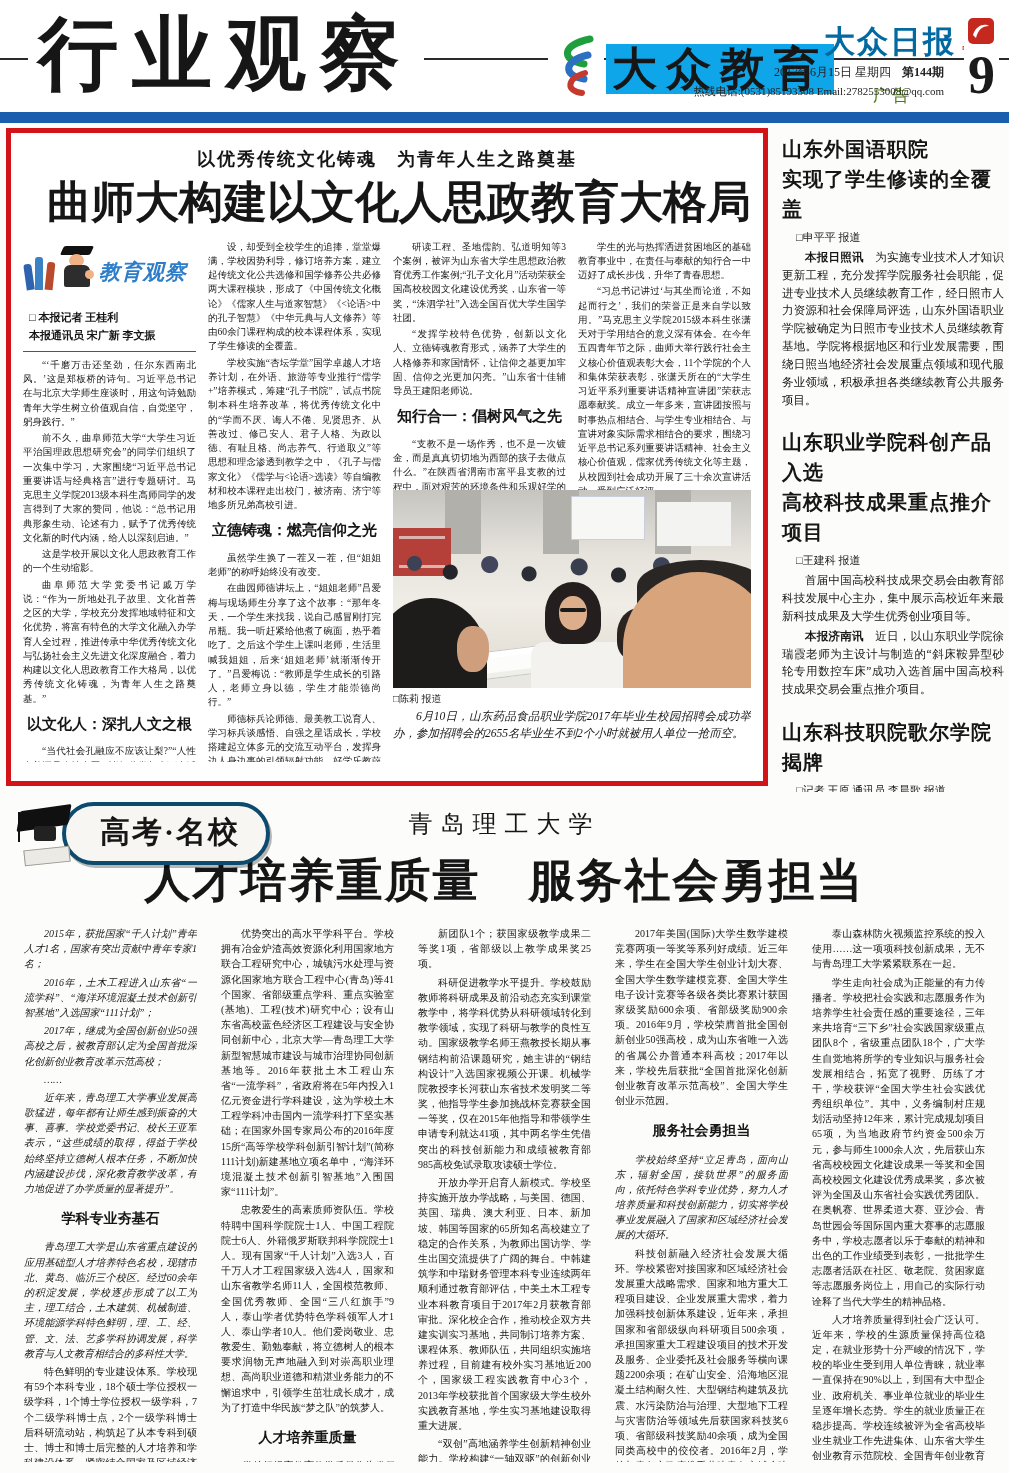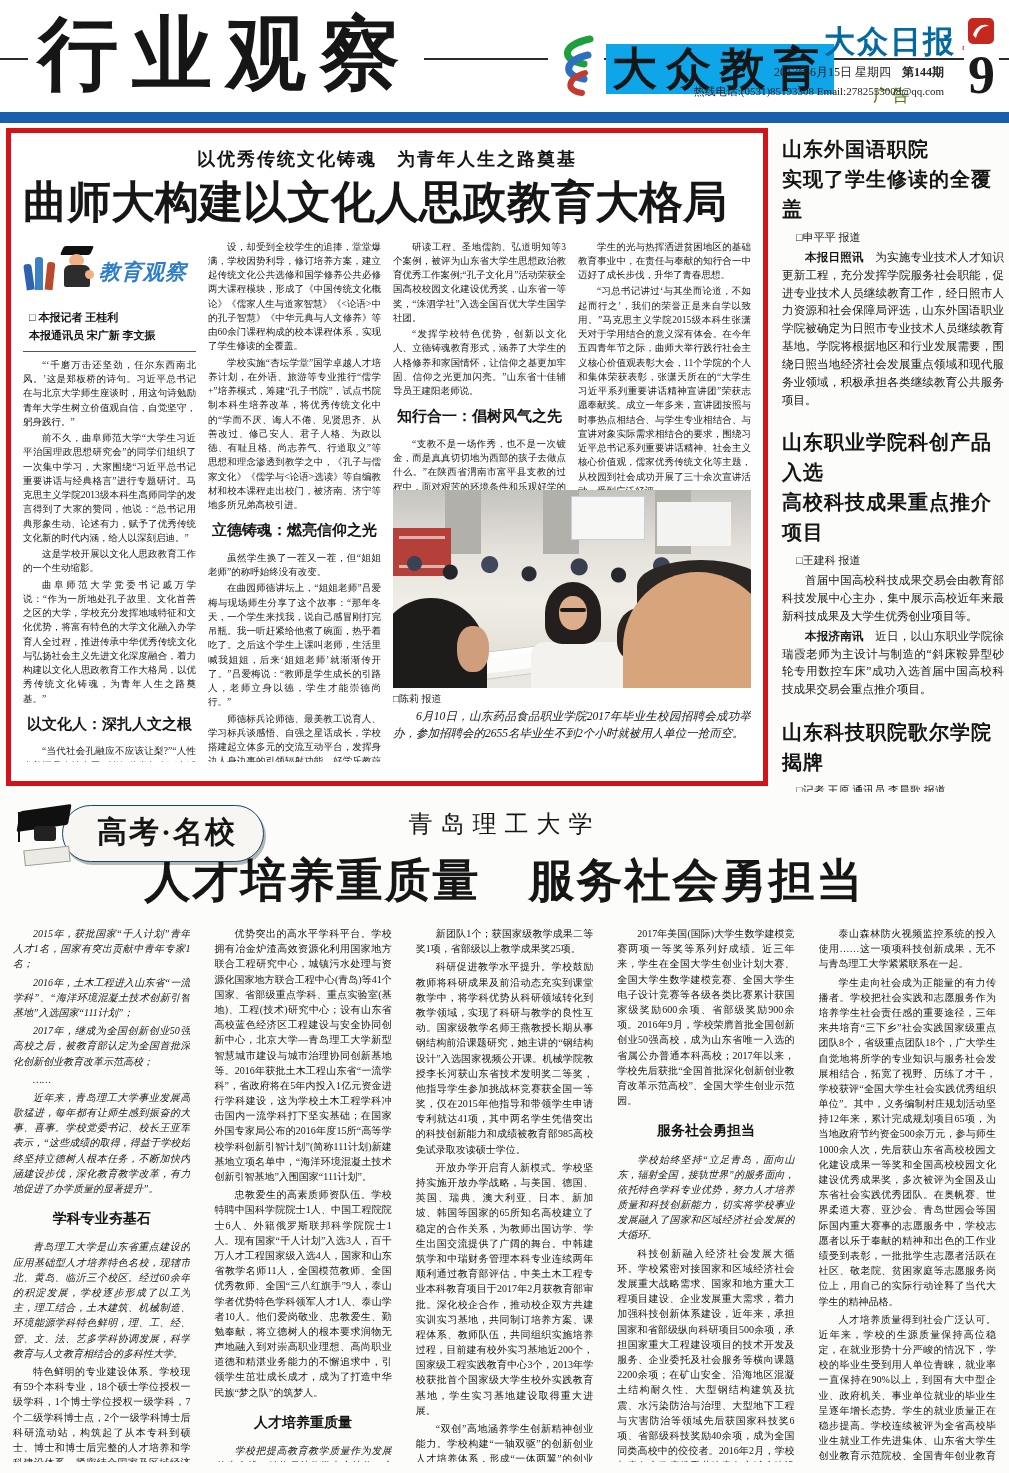--- a/index.html
+++ b/index.html
@@ -27,21 +27,21 @@
   .dateline b{margin-left:8px;}
   .hotline{position:absolute;right:58px;top:70px;font-size:11px;white-space:nowrap;color:#222;}
   .page-num{position:absolute;right:10px;top:44px;font-size:54px;font-weight:bold;color:#1a1a1a;background:#fff;padding:0 4px;}
 
   .bluebar{position:absolute;left:0;top:112px;width:1009px;height:11px;background:#1a5fae;}
 
   
   .main-box{position:absolute;left:6px;top:128px;width:762px;height:658px;box-sizing:border-box;
       border:5px solid #d21318;background:#fff;padding:6px 12px 8px;}
   .kicker{text-align:center;font-size:18px;font-weight:bold;letter-spacing:2px;margin-top:8px;}
-  .headline{text-align:left;font-size:44px;font-weight:900;margin:6px 0 12px;line-height:1.15;
+  .headline{text-align:right;font-size:44px;font-weight:900;margin:6px 0 12px;line-height:1.15;
       font-family:"Liberation Sans","DejaVu Sans",sans-serif;letter-spacing:0;}
   .article-body{display:grid;grid-template-columns:repeat(4,1fr);grid-template-rows:250px 1fr;
       column-gap:12px;height:522px;overflow:hidden;}
   .col{overflow:hidden;font-size:9.5px;line-height:1.5;}
   .c1,.c2{grid-row:1/3;}
   .c3,.c4{grid-row:1;}
   .photo-block{grid-column:3/5;grid-row:2;overflow:hidden;}
   .para{margin:0 0 2px;text-indent:2em;text-align:justify;}
   .m-sub{text-align:center;font-size:15px;font-weight:900;margin:9px 0 7px;
       font-family:Liberation Mono, monospace;}
@@ -112,28 +112,28 @@
   
   .bottom{position:absolute;left:0;top:792px;width:1009px;height:681px;overflow:hidden;background:#fcfcfa;}
   .badge{position:absolute;left:14px;top:8px;display:flex;align-items:center;}
   .cap-icon{position:relative;width:64px;height:66px;margin-right:-16px;z-index:2;}
   .cap-board{position:absolute;left:4px;top:8px;width:52px;height:20px;background:#101010;
       transform:rotate(-8deg) skewX(-18deg);border-radius:2px;}
   .cap-head{position:absolute;left:20px;top:26px;width:22px;height:15px;background:#222;border-radius:3px;}
   .cap-tassel{position:absolute;left:4px;top:12px;width:2px;height:30px;background:#111;}
   .cap-scroll{position:absolute;left:10px;bottom:2px;width:44px;height:14px;background:#eceae4;
       border:1px solid #9a9a94;transform:rotate(-6deg);}
-  .badge-pill{border:1px solid #0c4a6e;border-radius:60px;background:#f7f6f2;
+  .badge-pill{border:4px solid #0c4a6e;border-radius:60px;background:#f7f6f2;
       padding:6px 26px 8px 34px;font-size:30px;font-weight:900;letter-spacing:2px;
       box-shadow:2px 3px 0 rgba(0,0,0,.28);white-space:nowrap;}
   .school{text-align:center;font-size:24px;letter-spacing:8px;margin-top:16px;}
   .b-headline{text-align:center;font-size:46px;font-weight:900;margin:10px 0 14px;
       font-family:"Liberation Sans","DejaVu Sans",sans-serif;letter-spacing:2px;}
   .b-cols{display:grid;grid-template-columns:repeat(5,1fr);column-gap:24px;
-      padding:0 13px;height:536px;overflow:hidden;}
+      padding:0 24px;height:536px;overflow:hidden;}
   .b-col{overflow:hidden;font-size:10px;line-height:1.52;}
   .b-col .para{margin-bottom:3px;}
   .b-sub{text-align:center;font-size:14px;font-weight:900;margin:12px 0 10px;}
   .kai{font-style:italic;}
 </style>
 </head>
 <body>
 
 <div class="page">
 

